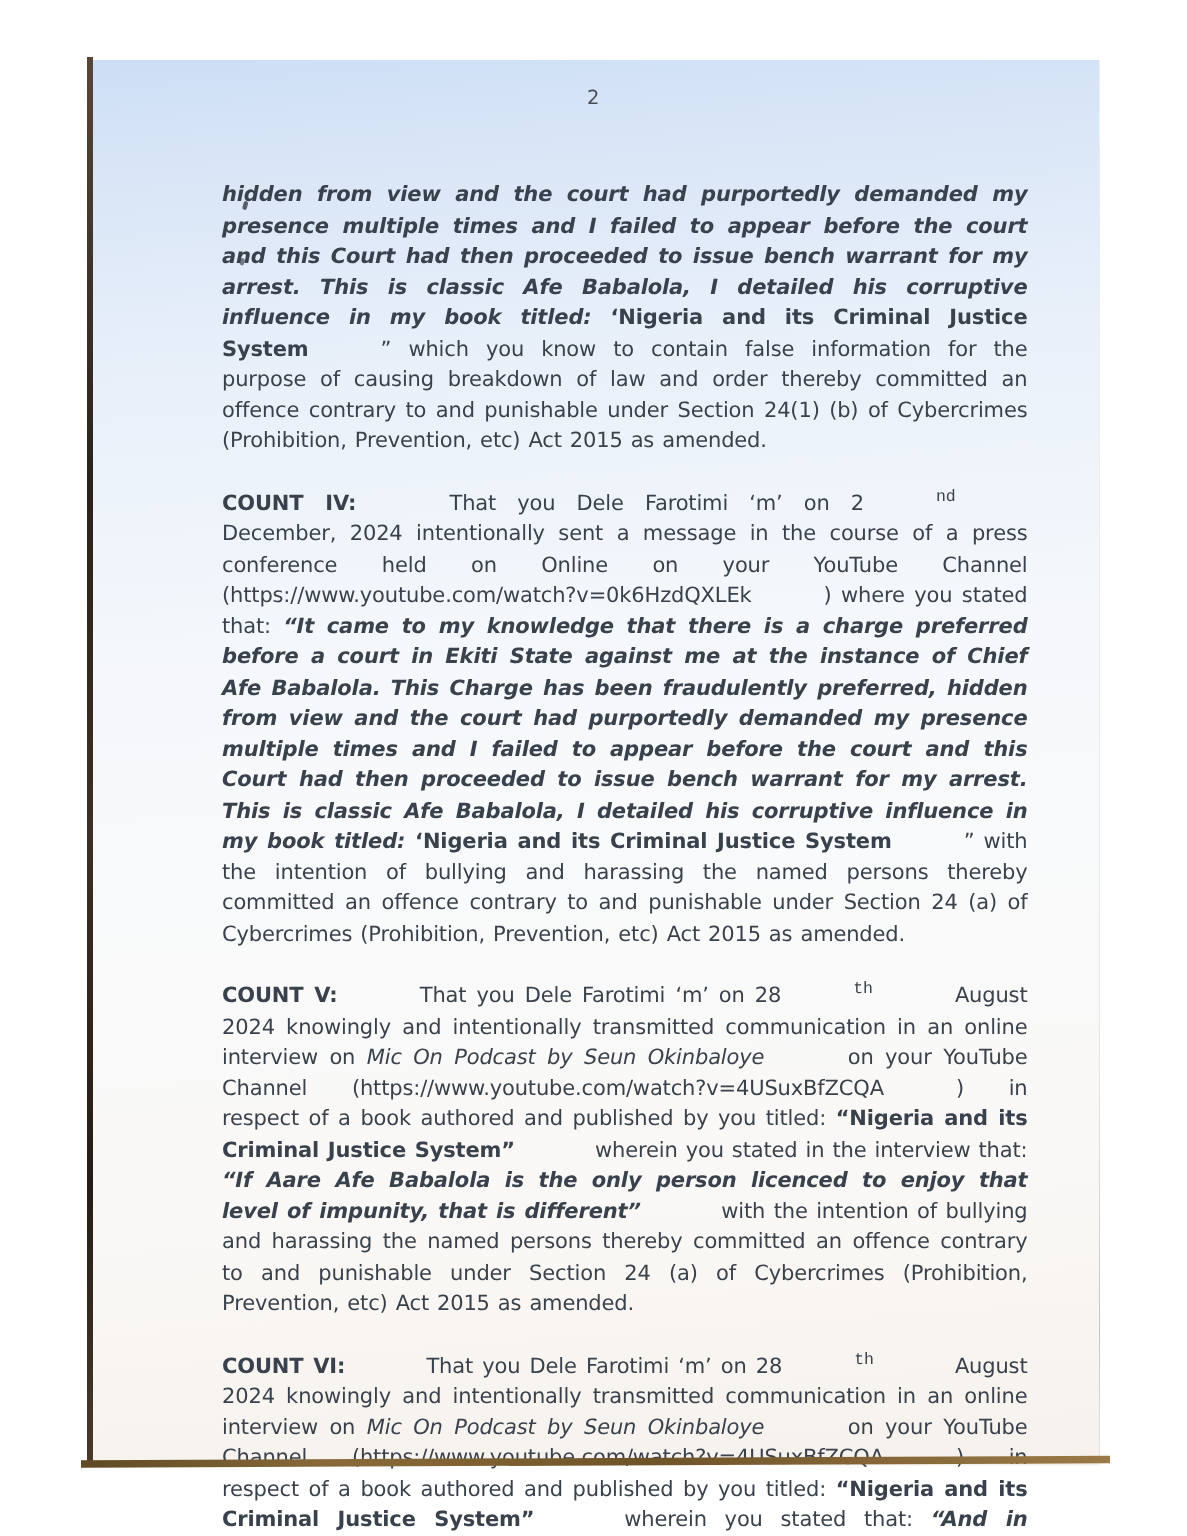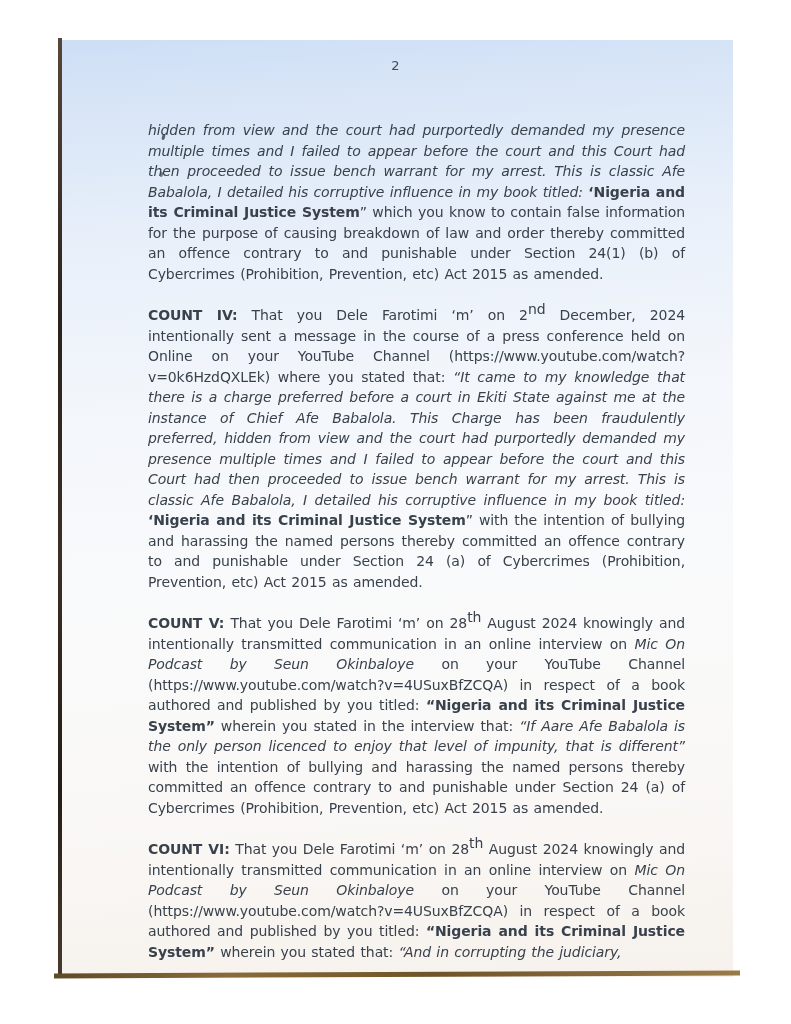--- a/index.html
+++ b/index.html
@@ -95,30 +95,31 @@
   }
   .para {
     margin: 0 0 21px 0;
     text-align: justify;
     font-size: 14px;
     line-height: 20.5px;
     color: #39424c;
     letter-spacing: -0.1px;
     word-spacing: 1px;
   }
-  .seg-n  { font-weight: normal; }
+  .seg-n  { font-weight: normal; margin-left: 48px; }
   .seg-b  { font-weight: bold; }
   .seg-i  { font-style: italic; }
-  .seg-bi { font-weight: normal; font-style: italic; }
+  .seg-bi { font-weight: bold; font-style: italic; }
   .seg-bu { font-weight: bold; text-underline-offset: 2px; }
   .seg-link { text-underline-offset: 2px; }
   sup.seg-n, sup.seg-b {
-    font-size: 14px;
+    font-size: 11px;
     line-height: 0;
     vertical-align: super;
+    font-family: Liberation Mono, monospace;
   }
 </style>
 </head>
 <body>
 
 <div class="stage">
 
   <div class="edge-left"></div>
   <div class="edge-right"></div>
 

